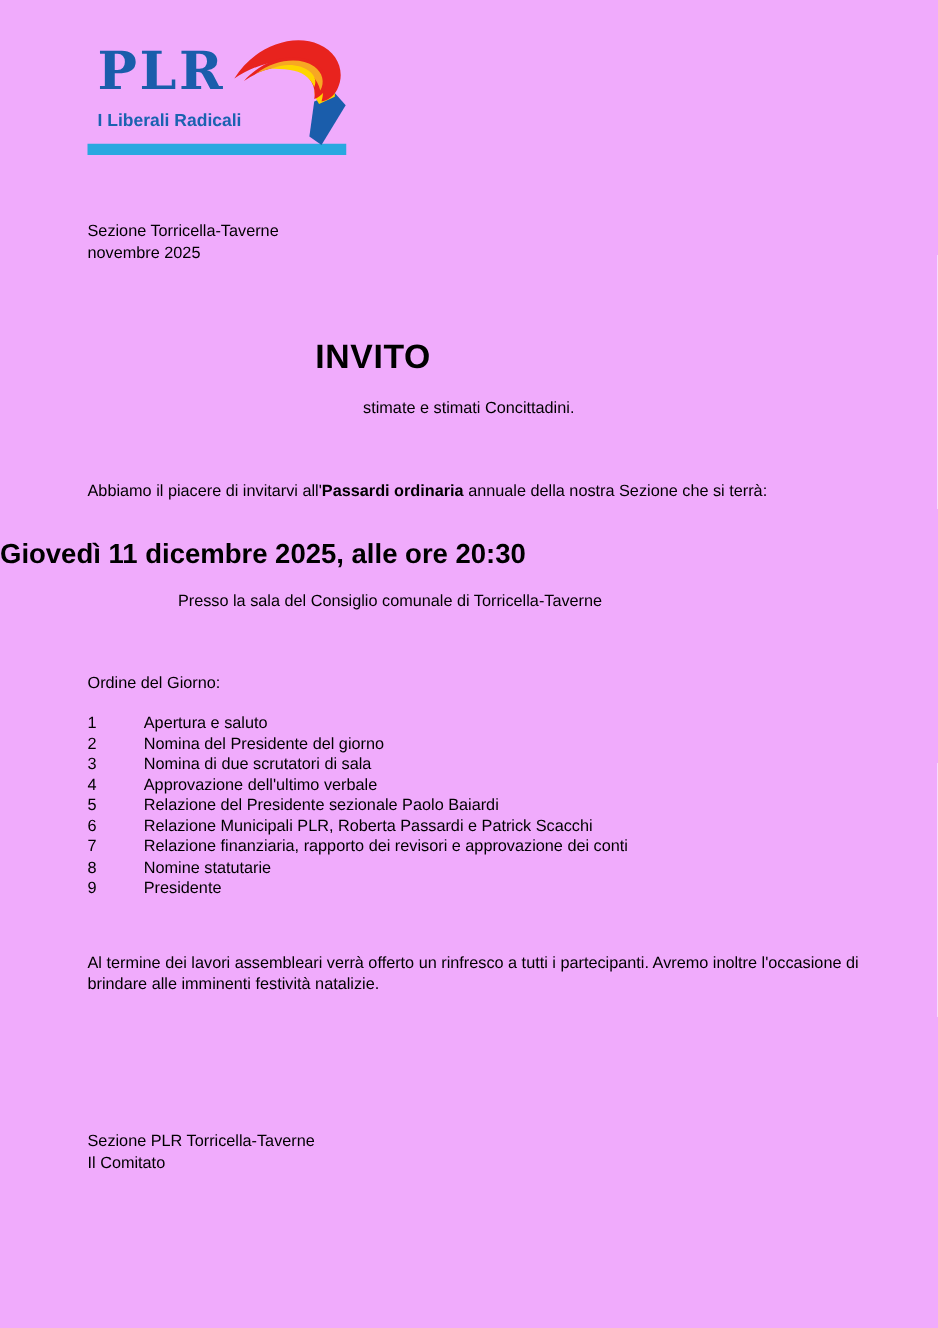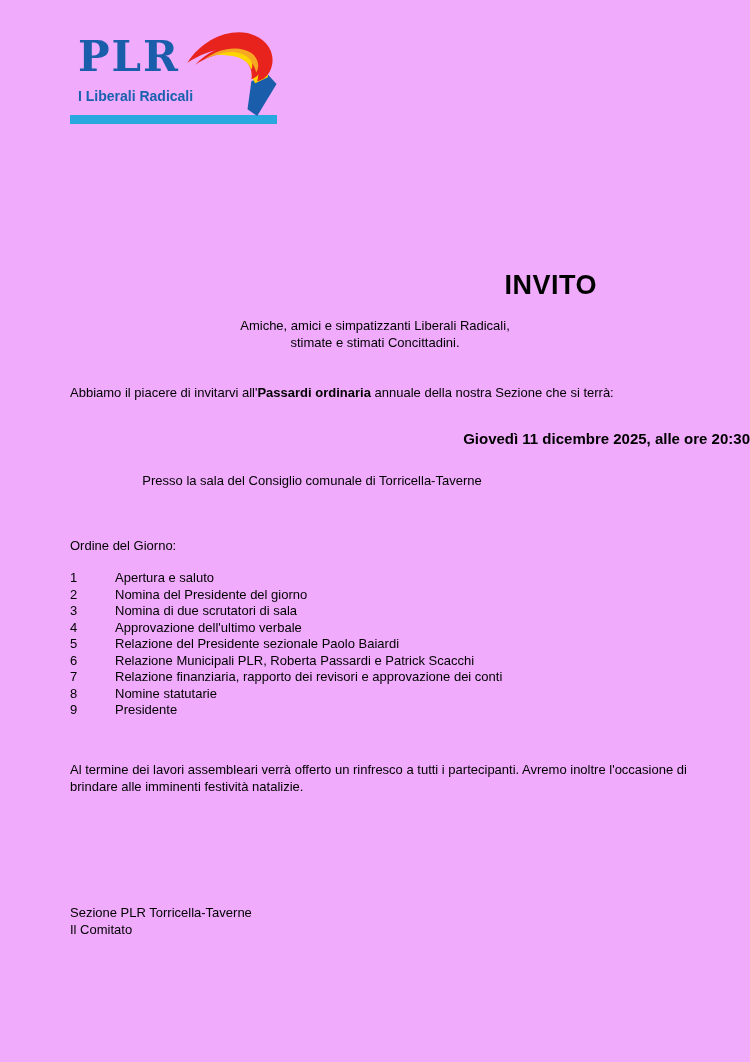--- a/index.html
+++ b/index.html
@@ -46,34 +46,34 @@
   }
 
   
   .txt { font-size: 13px; line-height: 16.5px; }
   .b   { font-weight: 700; }
 
   .addr-block { position: absolute; left: 70px; top: 177px; }
 
   .doc-title {
     position: absolute; left: 0; top: 270px; width: 597px;
-    text-align: right;
+    text-align: center;
     font-size: 27px; font-weight: 700; letter-spacing: 0.5px;
   }
   .salutation {
     position: absolute; left: 0; top: 318px; width: 750px;
     text-align: center;
   }
   .intro {
     position: absolute; left: 70px; top: 385px; width: 620px;
   }
   .event-datetime {
     position: absolute; left: 0; top: 430px; width: 750px;
-    text-align: right;
-    font-size: 15px; font-weight: 700;
+    text-align: left;
+    font-size: 22px; font-weight: 700;
   }
   .event-location {
     position: absolute; left: 0; top: 473px; width: 624px;
     text-align: center;
   }
   .agenda-heading { position: absolute; left: 70px; top: 538px; }
   .agenda-list { position: absolute; left: 70px; top: 570px; width: 620px; }
   .agenda-row { display: flex; }
   .agenda-num { width: 45px; flex: 0 0 45px; }
   .agenda-text { flex: 1; }
@@ -104,25 +104,28 @@
 
         <path d="M4 38 C20 12 52 0 74 10 C90 17 96 33 89 47 C86 53 81 56 76 57 C80 44 74 32 62 27 C44 19 20 27 4 38 Z" fill="#e8231e"></path>
         <path d="M12 40 C28 22 52 16 68 24 C79 29 83 40 78 49 C76 52 73 54 70 55 C72 44 66 35 56 31 C42 25 25 31 12 40 Z" fill="#e8231e"></path>
 
         <path d="M22 34 C38 22 58 20 70 28 C77 33 79 41 75 48 C73 38 65 31 54 29 C43 27 31 30 22 34 Z" fill="#f7a823"></path>
         <path d="M34 30 C46 25 58 26 66 32 C71 36 72 41 70 45 C67 37 59 32 50 31 C44 30 38 30 34 30 Z" fill="#ffd500"></path>
       </svg>
     </span>
   </div>
 
+  <div class="addr-block txt">
+    <div>Sezione Torricella-Taverne</div>
+    <div>novembre 2025</div>
+  </div>
 
   <div class="doc-title">INVITO</div>
 
   <div class="salutation txt">
-    <div>Amiche, amici e simpatizzanti Liberali Radicali,</div>
     <div>stimate e stimati Concittadini.</div>
   </div>
 
   <div class="intro txt"><span>Abbiamo il piacere di invitarvi all'</span><span class="b">Passardi ordinaria</span><span> annuale della nostra Sezione che si terrà:</span></div>
 
   <div class="event-datetime">Giovedì 11 dicembre 2025, alle ore 20:30</div>
   <div class="event-location txt">Presso la sala del Consiglio comunale di Torricella-Taverne</div>
 
   <div class="agenda-heading txt">Ordine del Giorno:</div>
   <div class="agenda-list txt">

